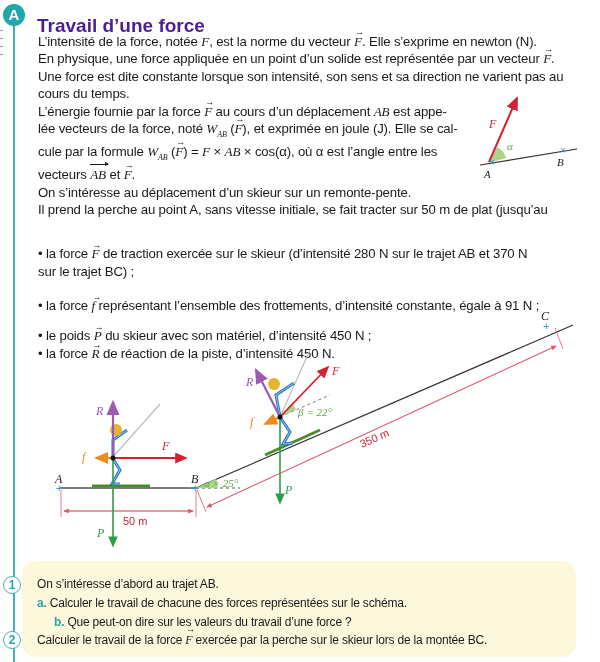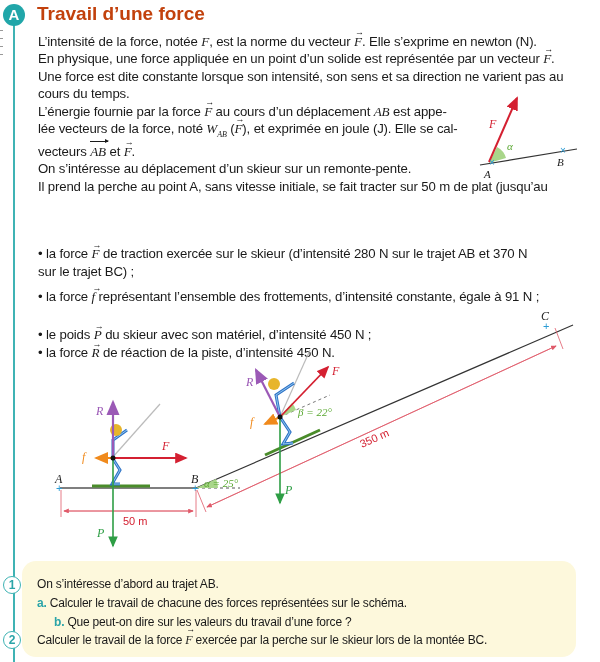--- a/index.html
+++ b/index.html
@@ -1,21 +1,21 @@
 <!DOCTYPE html>
 <html><head>
 <meta charset="utf-8">
 <style>
   html, body { margin: 0; padding: 0; background: #ffffff; }
   body { width: 600px; height: 662px; position: relative; overflow: hidden;
          font-family: "Liberation Sans", "DejaVu Sans", sans-serif; color: #1a1a1a; }
   .sidebar-line { position: absolute; left: 13px; top: 24px; width: 2px; height: 638px; background: #3fb3b4; }
   .badge { position: absolute; left: 3px; top: 4px; width: 22px; height: 22px; border-radius: 50%;
            background: #21a6a9; color: #fff; font-weight: bold; font-size: 15px; line-height: 22px; text-align: center; }
-  .title { position: absolute; left: 37px; top: 3px; font-size: 19px; font-weight: bold; color: #c2410c; }
+  .title { position: absolute; left: 37px; top: 15px; font-size: 19px; font-weight: bold; color: #4c1d95; }
   .tick-marks { position: absolute; left: 0; top: 30px; width: 4px; }
   .tick-marks div { width: 3px; height: 1px; background: #999; margin-bottom: 7px; }
   .text { position: absolute; left: 38px; font-size: 13.2px; line-height: 17.4px; letter-spacing: -0.15px; }
   .i { font-family: "Liberation Serif", "DejaVu Serif", serif; font-style: italic; }
   .vec { position: relative; display: inline-block; font-family: "Liberation Serif", "DejaVu Serif", serif; font-style: italic; }
   .vec::before { content: "\2192"; position: absolute; top: -9px; left: 1px; font-size: 9px; font-style: normal; }
   .vec.wide::before { content: ""; top: -2px; left: 0; right: -2px; height: 1px; background: #1a1a1a; }
   .vec.wide::after { content: ""; position: absolute; top: -4px; right: -3px; border-left: 4px solid #1a1a1a; border-top: 2.5px solid transparent; border-bottom: 2.5px solid transparent; }
   sub { font-size: 8px; }
   .questions { position: absolute; left: 22px; top: 561px; width: 554px; height: 96px;
@@ -41,30 +41,31 @@
     <div></div>
   </div>
 
 <div class="text" style="top:33px; width:545px;">
   <div><span>L’intensité de la force, notée </span><span class="i">F</span><span>, est la norme du vecteur </span><span class="vec">F</span><span>. Elle s’exprime en newton (N).</span></div>
   <div><span>En physique, une force appliquée en un point d’un solide est représentée par un vecteur </span><span class="vec">F</span>.</div>
   <div>Une force est dite constante lorsque son intensité, son sens et sa direction ne varient pas au</div>
   <div>cours du temps.</div>
   <div style="width:410px"><span>L’énergie fournie par la force </span><span class="vec">F</span><span> au cours d’un déplacement </span><span class="i">AB</span><span> est appe-</span></div>
   <div><span>lée vecteurs de la force, noté </span><span class="i">W</span><sub class="i">AB</sub> (<span class="vec">F</span>)<span>, et exprimée en joule (J). Elle se cal-</span></div>
+  <div><span>cule par la formule </span><span class="i">W</span><sub class="i">AB</sub> (<span class="vec">F</span>) = <span class="i">F</span> × <span class="i">AB</span><span> × cos(α), où α est l’angle entre les</span></div>
   <div><span>vecteurs </span><span class="vec wide">AB</span><span> et </span><span class="vec">F</span>.</div>
   <div>On s’intéresse au déplacement d’un skieur sur un remonte-pente.</div>
   <div>Il prend la perche au point A, sans vitesse initiale, se fait tracter sur 50 m de plat (jusqu’au</div>
 </div>
 
 <div class="text" style="top:245px; width:550px; line-height:18px;">
   <div><span>• la force </span><span class="vec">F</span><span> de traction exercée sur le skieur (d’intensité 280 N sur le trajet AB et 370 N</span></div>
   <div>sur le trajet BC) ;</div>
-  <div style="margin-top:7px"><span>• la force </span><span class="vec">f</span><span> représentant l’ensemble des frottements, d’intensité constante, égale à 91 N ;</span></div>
-  <div style="margin-top:20px"><span>• le poids </span><span class="vec">P</span><span> du skieur avec son matériel, d’intensité 450 N ;</span></div>
+  <div style="margin-top:16px"><span>• la force </span><span class="vec">f</span><span> représentant l’ensemble des frottements, d’intensité constante, égale à 91 N ;</span></div>
+  <div style="margin-top:12px"><span>• le poids </span><span class="vec">P</span><span> du skieur avec son matériel, d’intensité 450 N ;</span></div>
   <div style=""><span>• la force </span><span class="vec">R</span><span> de réaction de la piste, d’intensité 450 N.</span></div>
 </div>
 
 <svg width="600" height="662">
   <defs>
     <marker id="mr" markerWidth="8" markerHeight="8" refX="6" refY="3" orient="auto">
         <path d="M0,0 L7,3 L0,6 z" fill="#d42031"></path>
       </marker>
     <marker id="mo" markerWidth="8" markerHeight="8" refX="6" refY="3" orient="auto">
         <path d="M0,0 L7,3 L0,6 z" fill="#f08a1c"></path>

